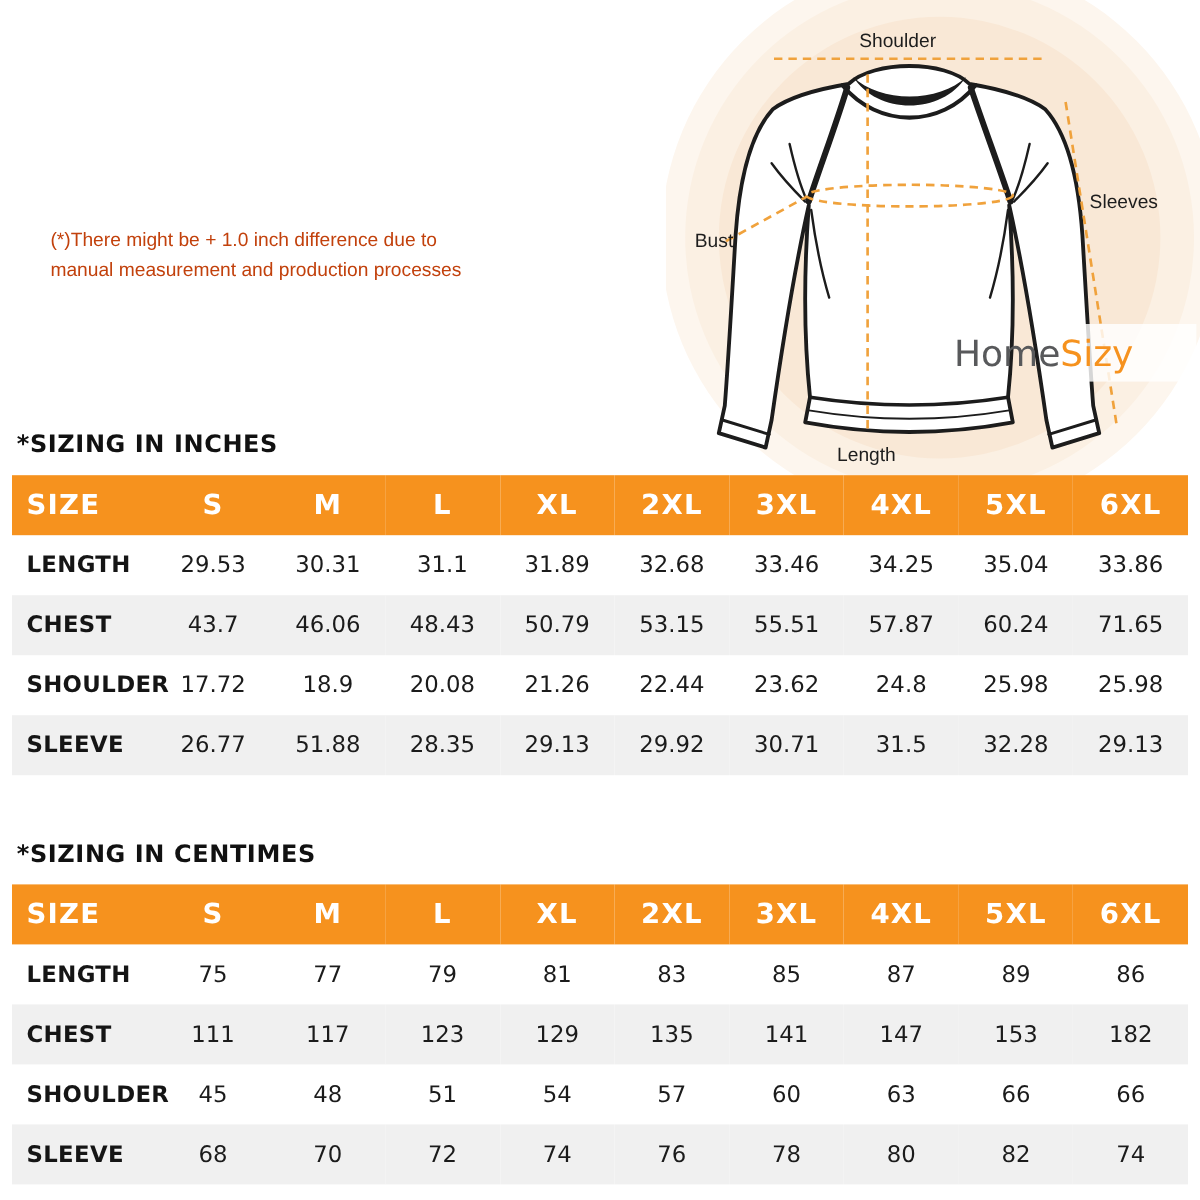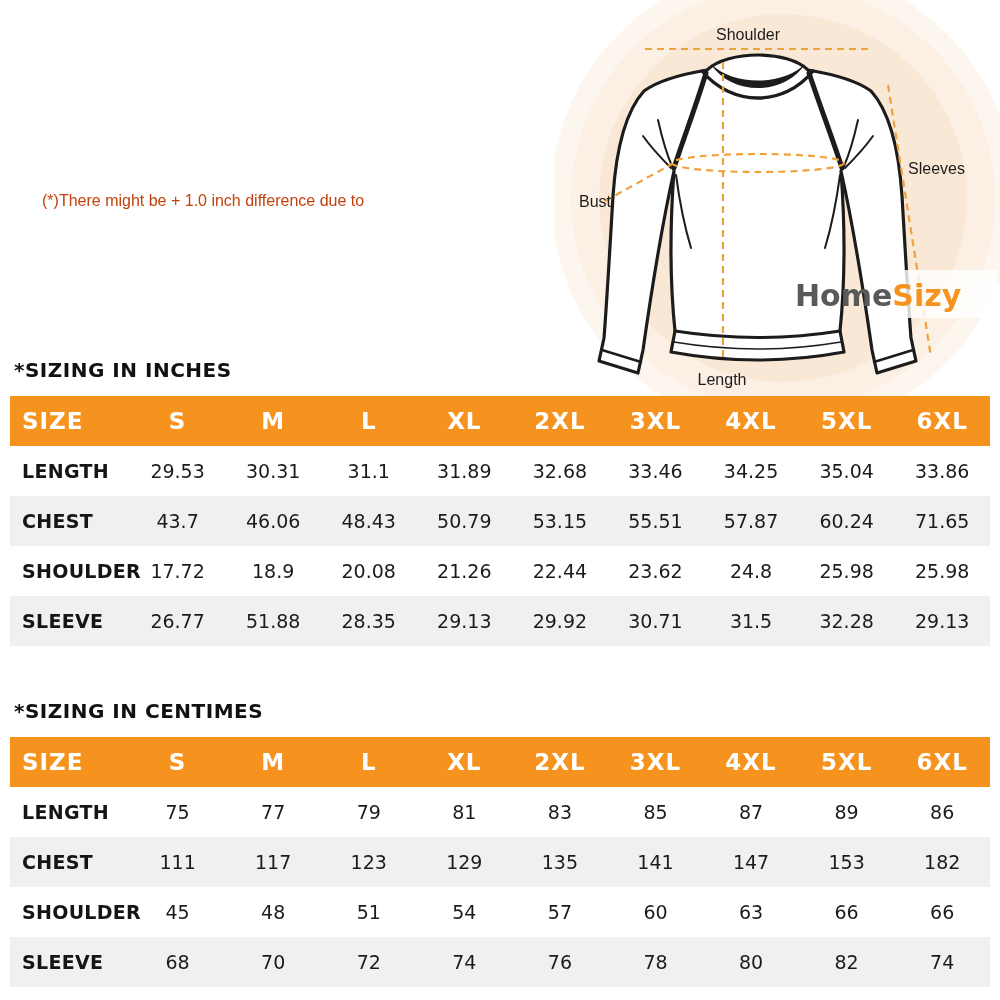--- a/index.html
+++ b/index.html
@@ -29,21 +29,21 @@
   .lbl-shoulder{left:118px;top:26px;width:150px;text-align:center;}
   .lbl-sleeves{left:353px;top:160px;text-align:right;}
   .lbl-bust{left:24px;top:193px;text-align:center;}
   .lbl-length{left:92px;top:371px;width:150px;text-align:center;}
   .logo-backdrop{
     position:absolute;left:338px;top:270px;width:104px;height:48px;
     background:rgba(255,255,255,0.82);
   }
   .logo{
     position:absolute;left:240px;top:278px;
-    font-family:"DejaVu Sans",sans-serif;font-weight:bold;font-size:30px;
+    font-family:"DejaVu Sans",sans-serif;font-weight:normal;font-size:30px;
     letter-spacing:0;white-space:nowrap;
   }
   .logo-part1{color:#58595B;}
   .logo-part2{color:#F6921E;}
   
   .table-section{position:absolute;left:10px;width:980px;}
   .sec-inches{top:358px;}
   .sec-cm{top:699px;}
   .section-title{
     margin:0 0 0 4px;height:38px;
@@ -72,20 +72,21 @@
   table.size-table tbody tr:nth-child(even){background:#F0F0F0;}
 </style>
 </head>
 <body>
 
 <div class="page">
 
 
   <p class="disclaimer">
       <span>(*)There might be + 1.0 inch difference due to</span>
+      <span>manual measurement and production processes</span>
     </p>
 
   <div class="illustration">
     <svg width="445" height="396" viewBox="0 0 445 396">
 
       <circle cx="228" cy="198" r="232" fill="#FDF6EE"></circle>
       <circle cx="228" cy="198" r="212" fill="#FBF0E3"></circle>
       <circle cx="228" cy="198" r="184" fill="#F9E8D6"></circle>
 
       <g stroke="#1c1c1c" stroke-width="3.2" stroke-linejoin="round" stroke-linecap="round">

